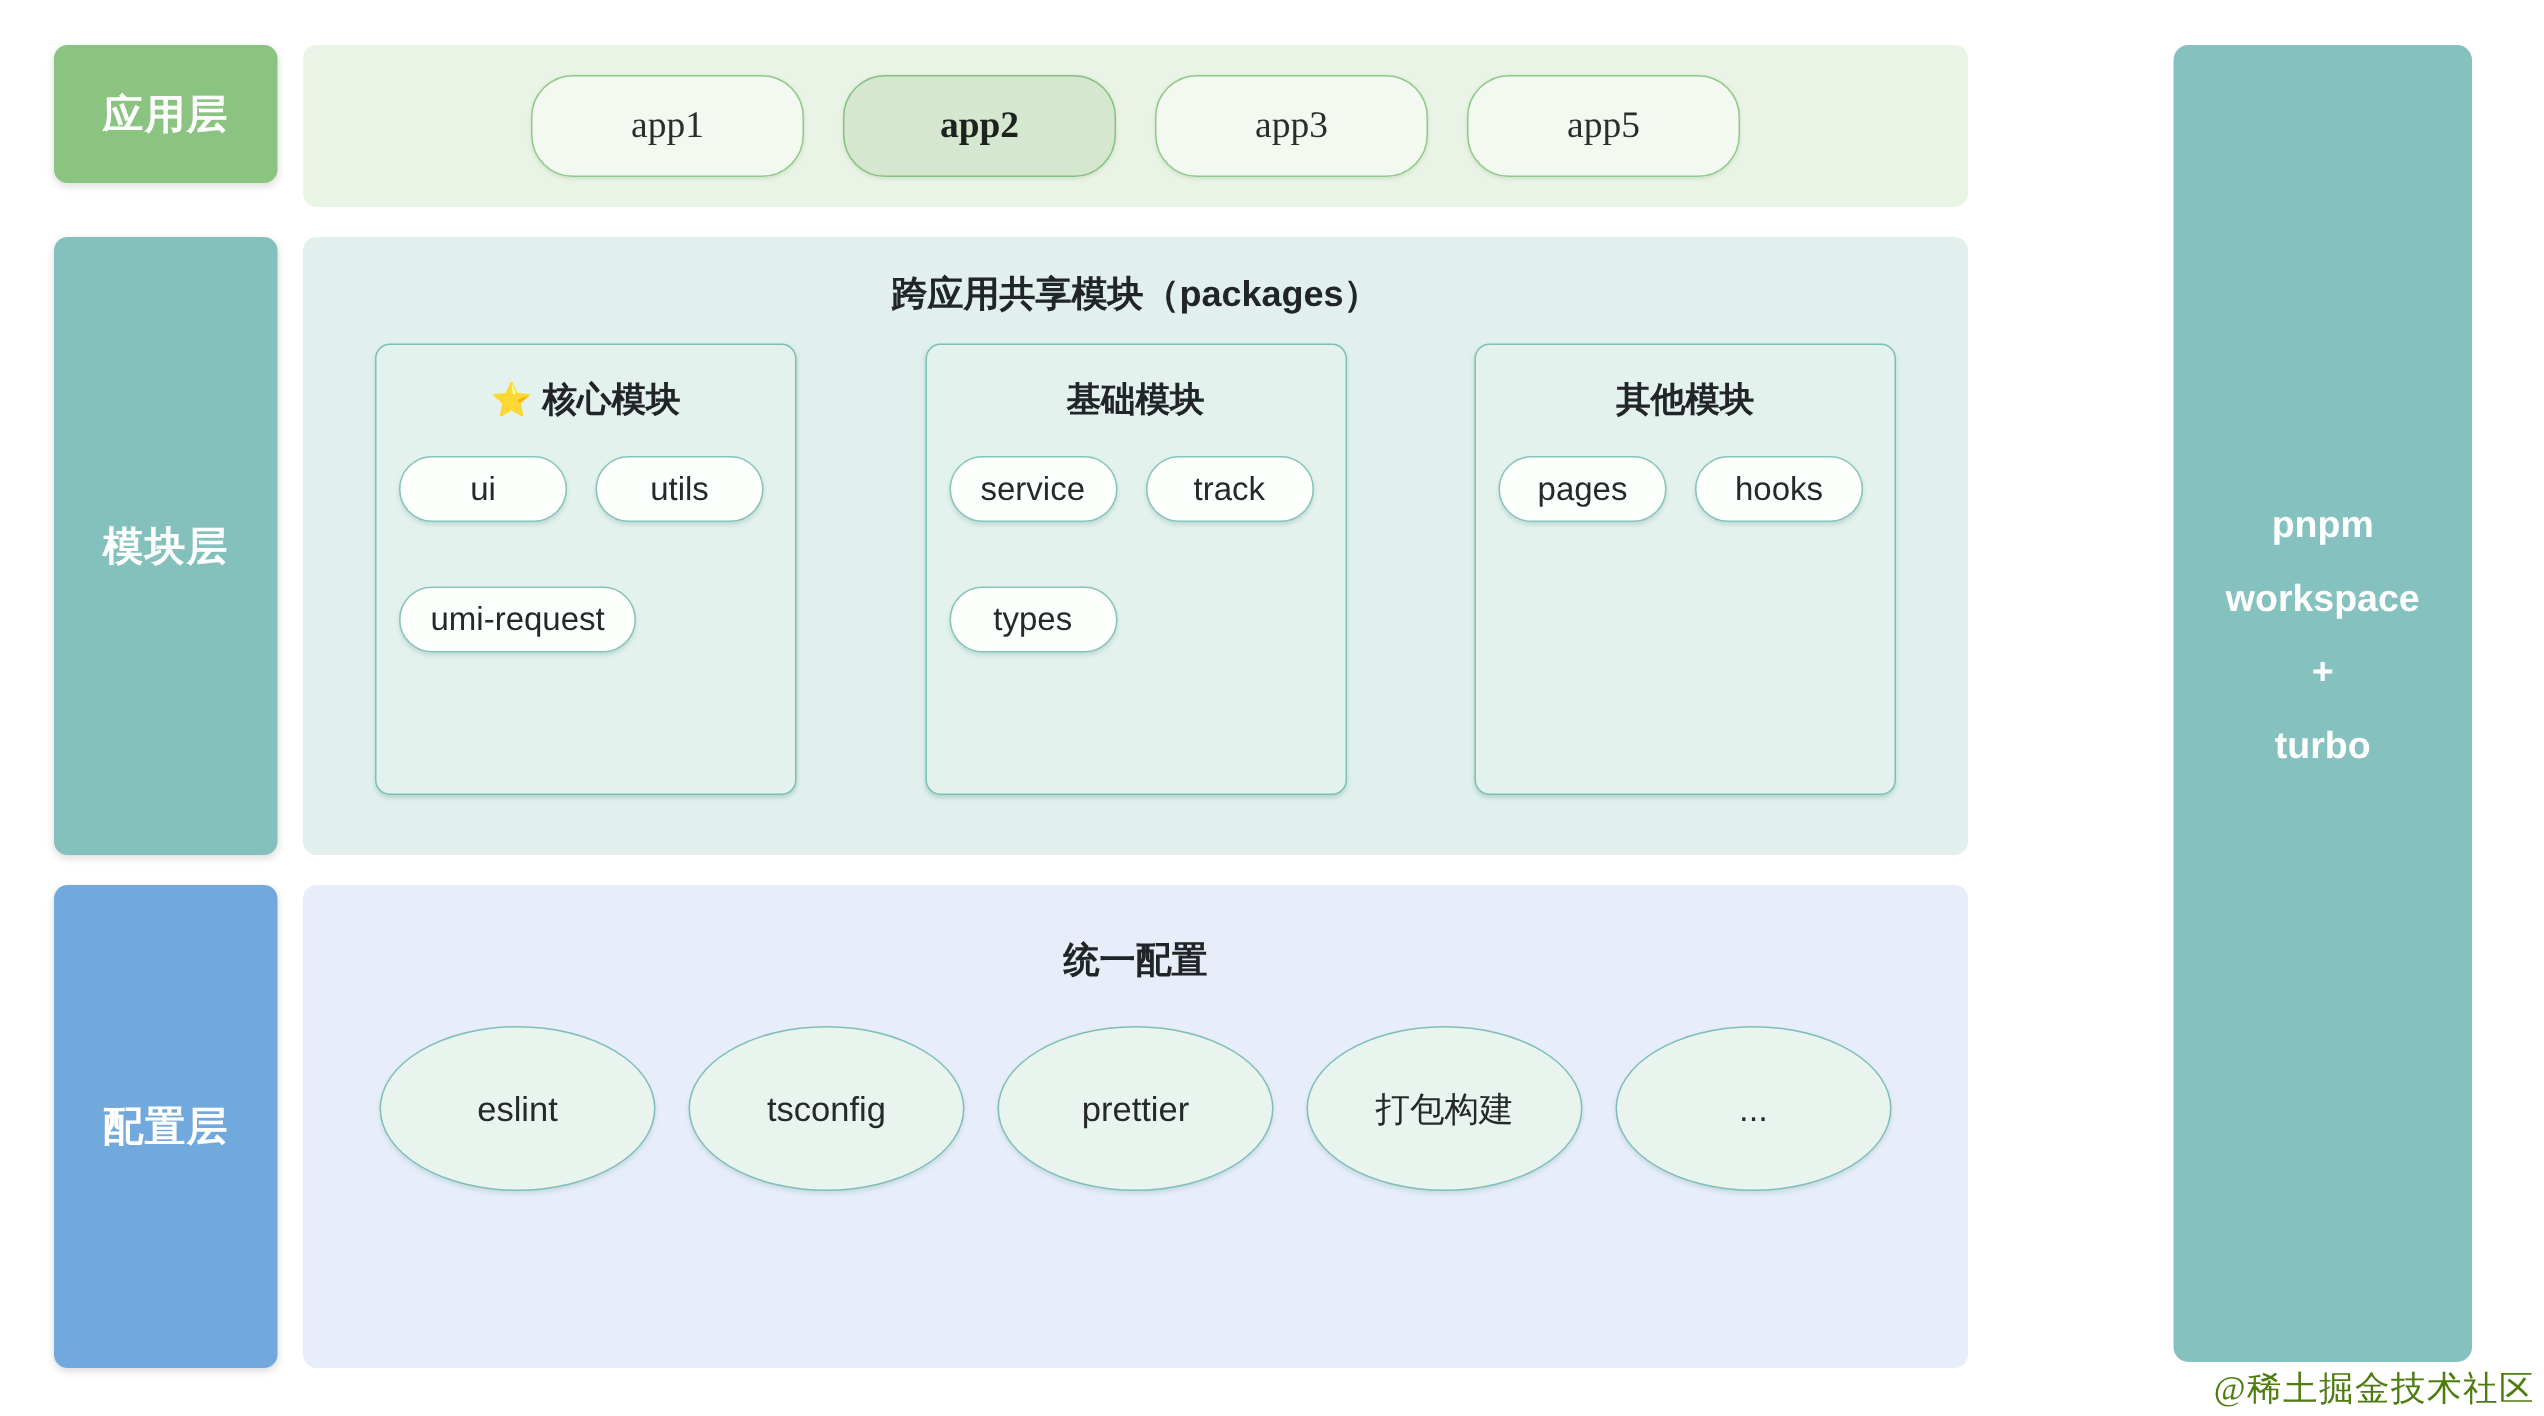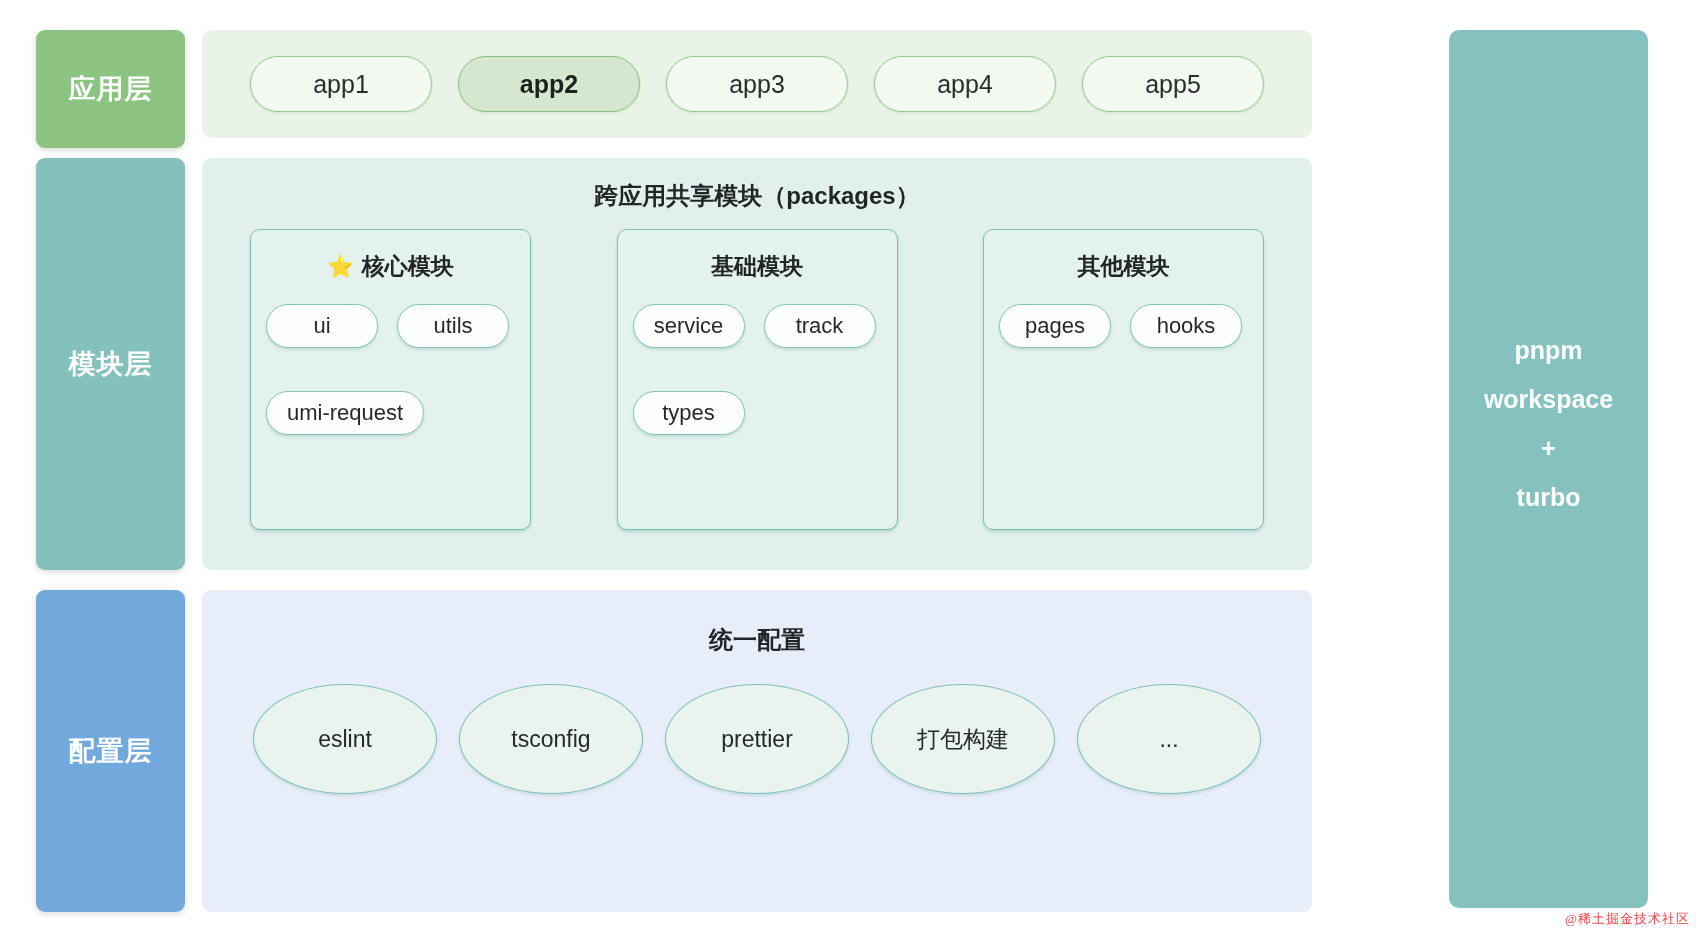--- a/index.html
+++ b/index.html
@@ -5,36 +5,36 @@
   * { margin:0; padding:0; box-sizing:border-box; }
   html,body { background:#ffffff; }
   body { font-family:"Liberation Sans","DejaVu Sans",sans-serif; color:#25282a; }
   .canvas { position:relative; width:1696px; height:944px; background:#ffffff; overflow:hidden; }
 
   
   .layer-label { position:absolute; left:36px; width:149px; border-radius:9px;
     display:flex; align-items:center; justify-content:center;
     color:#ffffff; font-size:27px; font-weight:700; letter-spacing:1px;
     box-shadow:0 2px 6px rgba(0,0,0,0.15); }
-  .layer-app    { top:30px;  height:118px; background:#8bc480; }
+  .layer-app    { top:30px;  height:92px; background:#8bc480; }
   .layer-module { top:158px; height:412px; background:#84c1bc; }
   .layer-config { top:590px; height:322px; background:#72a9dd; }
 
   
   .section { position:absolute; left:202px; width:1110px; border-radius:9px; }
   .sec-apps   { top:30px;  height:108px; background:#eaf4e6;
     display:flex; align-items:center; justify-content:center; gap:26px; }
   .sec-module { top:158px; height:412px; background:#e1f0ec; }
   .sec-config { top:590px; height:322px; background:#e7eefa; }
 
   
-  .app-pill { min-width:182px; height:56px; border-radius:28px;
+  .app-pill { min-width:182px; height:68px; border-radius:28px;
     background:#f3f9f0; border:1px solid #8fc989;
     display:flex; align-items:center; justify-content:center;
-    font-size:25px; color:#2a2e2b; box-shadow:0 1px 3px rgba(90,140,90,0.18); }
+    font-size:25px; color:#2a2e2b; box-shadow:0 1px 3px rgba(90,140,90,0.18);font-family:Liberation Serif, serif; }
   .app-pill.active { background:#d5e8cf; border-color:#86c180; font-weight:700; color:#1e221e; }
 
   
   .module-title { padding-top:22px; text-align:center; font-size:24px; font-weight:700; color:#222528; }
   .cards-row { display:flex; justify-content:space-between; padding:0 48px; margin-top:17px; }
   .module-card { width:281px; height:301px; border:1.5px solid #7bbfb7; border-radius:10px;
     background:#e4f2ee; box-shadow:0 2px 3px rgba(90,150,140,0.3); }
   .card-title { margin-top:21px; text-align:center; font-size:23px; font-weight:700; color:#222528;
     display:flex; align-items:center; justify-content:center; gap:7px; }
   .card-icon { font-size:22px; }
@@ -55,21 +55,21 @@
   
   .side-rail { position:absolute; left:1449px; top:30px; width:199px; height:878px;
     background:#85c2bf; border-radius:10px;
     display:flex; flex-direction:column; align-items:center; justify-content:center;
     padding-bottom:90px; gap:20px;
     color:#ffffff; font-size:25px; font-weight:700; }
 
   
   .watermark { position:absolute; right:6px; top:910px;
     font-family:"Liberation Serif","DejaVu Serif",serif;
-    font-size:13px; color:#ef4444; letter-spacing:1px; }
+    font-size:23px; color:#4d7c0f; letter-spacing:1px; }
 </style>
 </head>
 <body>
 
 <div class="canvas">
 
   <div class="layer-label layer-app">
     <span>应用层</span>
   </div>
   <div class="layer-label layer-module">
@@ -81,23 +81,20 @@
 
   <div class="section sec-apps">
     <div class="app-pill">
       <span>app1</span>
     </div>
     <div class="app-pill active">
       <span>app2</span>
     </div>
     <div class="app-pill">
       <span>app3</span>
-    </div>
-    <div class="app-pill">
-      <span>app4</span>
     </div>
     <div class="app-pill">
       <span>app5</span>
     </div>
   </div>
 
   <div class="section sec-module">
     <div class="module-title">跨应用共享模块（packages）</div>
     <div class="cards-row">
 

